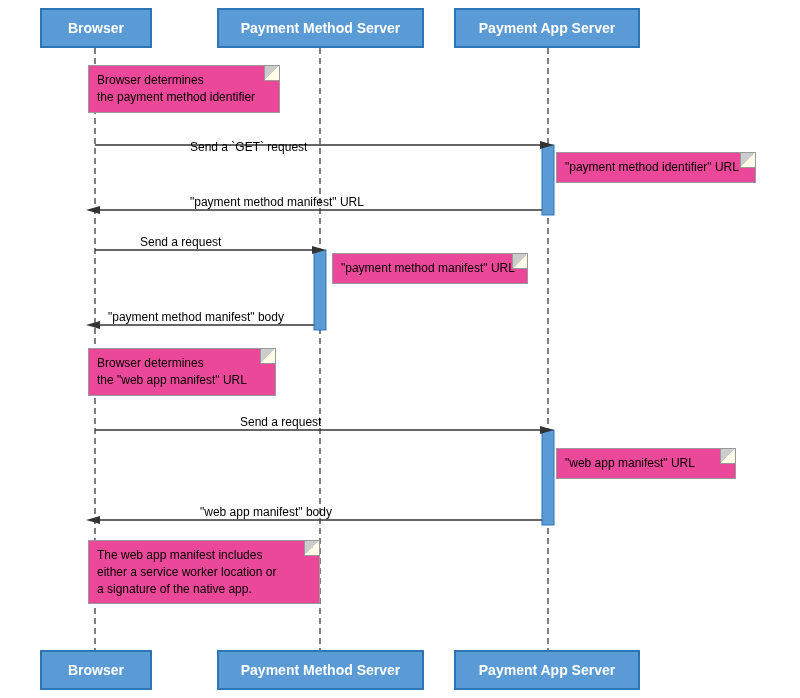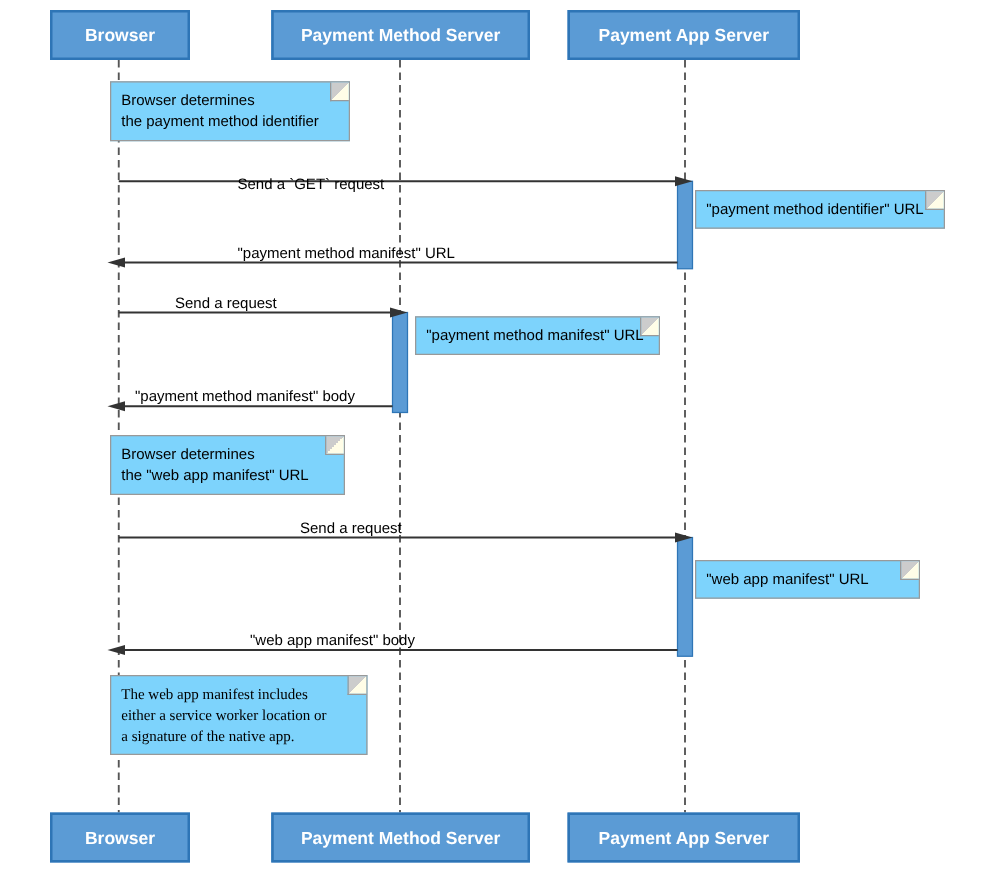--- a/index.html
+++ b/index.html
@@ -37,21 +37,21 @@
     .arrow-label {
       position: absolute;
       font-size: 12px;
       color: #000;
       white-space: nowrap;
     }
 
     
     .note-box {
       position: absolute;
-      background: #7dd3fc;
+      background: #ec4899;
       border: 1px solid #999;
       padding: 6px 8px;
       font-size: 12px;
       line-height: 1.4;
     }
     .note-box::after {
       content: '';
       position: absolute;
       top: 0;
       right: 0;
@@ -130,21 +130,21 @@
   </div>
 
   <div class="note-box" style="left:88px; top:348px; width:188px;">
     <span>Browser determines<br>the "web app manifest" URL</span>
   </div>
 
   <div class="note-box" style="left:556px; top:448px; width:180px;">
     <span>"web app manifest" URL</span>
   </div>
 
-  <div class="note-box" style="left:88px; top:540px; width:206px;font-family:Liberation Serif, serif;">
+  <div class="note-box" style="left:88px; top:540px; width:232px;">
     <span>The web app manifest includes<br>either a service worker location or<br>a signature of the native app.</span>
   </div>
 
   <div class="actor-box" style="left:40px; top:8px; width:112px; height:40px;">
     <span>Browser</span>
   </div>
 
   <div class="actor-box" style="left:217px; top:8px; width:207px; height:40px;">
     <span>Payment Method Server</span>
   </div>

